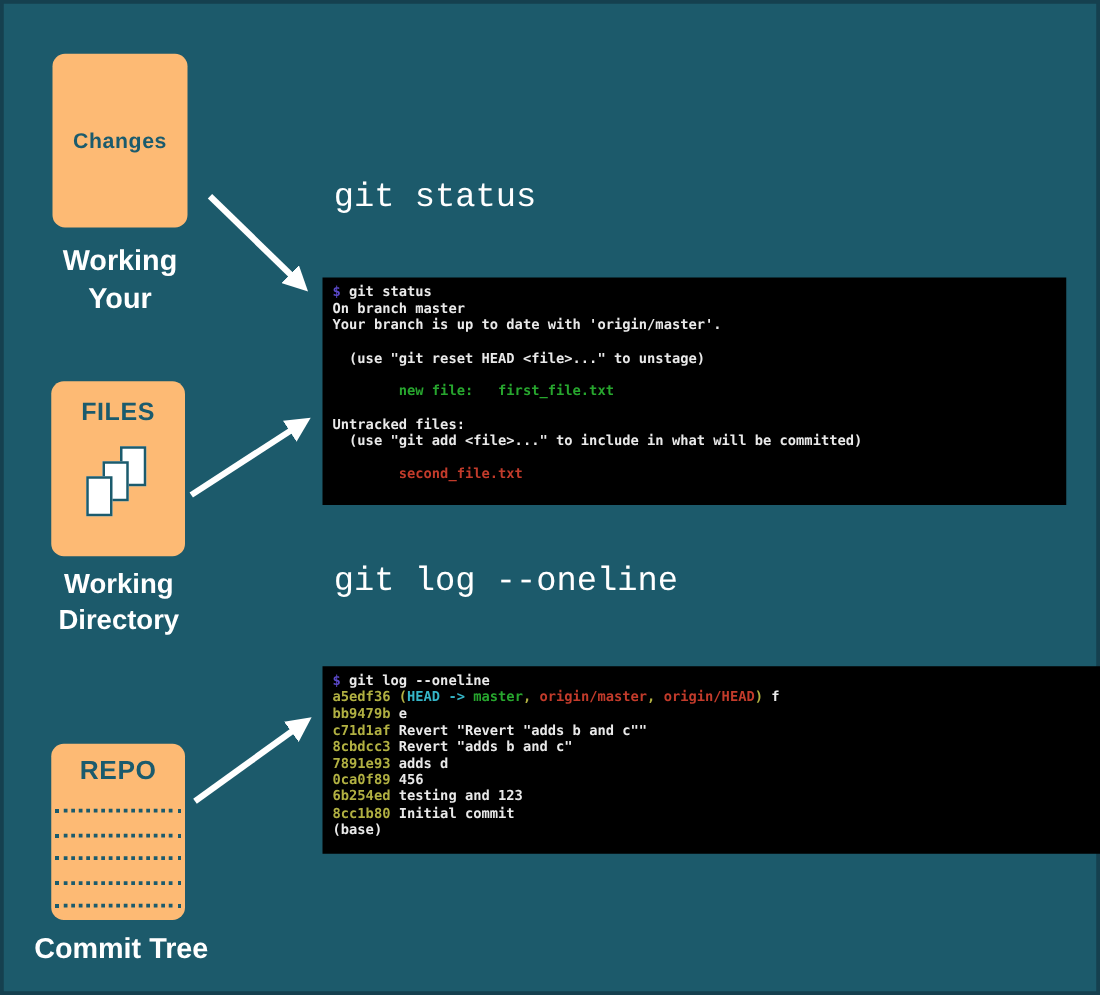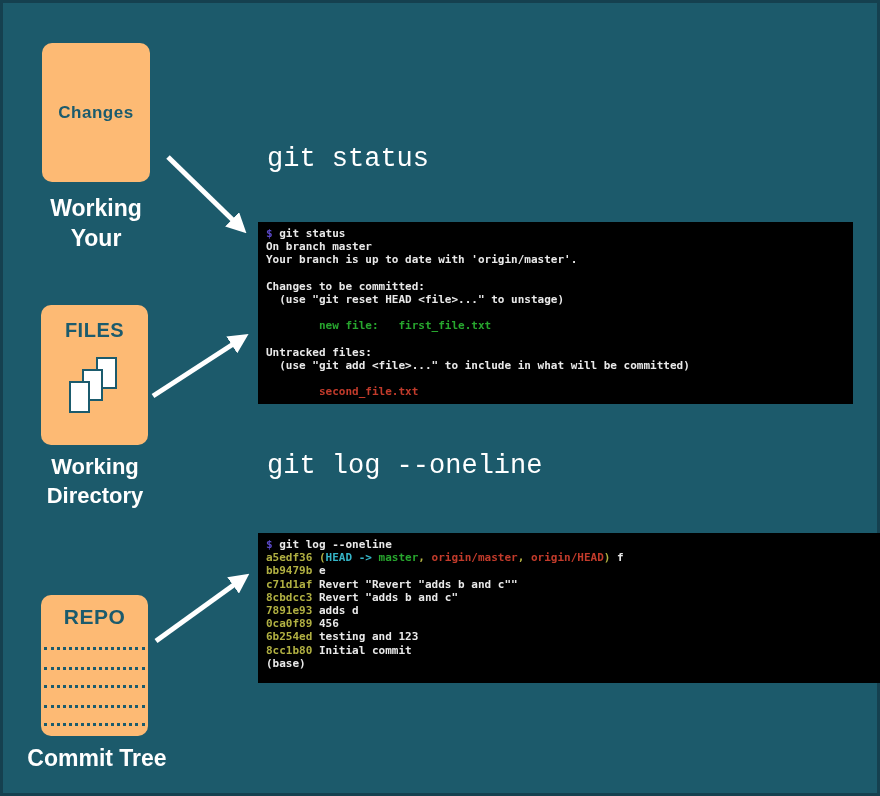--- a/index.html
+++ b/index.html
@@ -113,21 +113,20 @@
   <div class="caption" id="caption-commit">
     <span>Commit Tree</span>
   </div>
 
   <div class="term-title" id="title-status">git status</div>
   <div class="terminal" id="terminal-status">
       <div class="term-line"><span style="color: rgb(91, 73, 201);">$</span><span style="color: rgb(233, 233, 233);"> git status</span></div>
       <div class="term-line"><span style="color: rgb(233, 233, 233);">On branch master</span></div>
       <div class="term-line"><span style="color: rgb(233, 233, 233);">Your branch is up to date with 'origin/master'.</span></div>
       <div class="term-line">&nbsp;</div>
-      <div class="term-line"><span style="color: rgb(233, 233, 233);">Changes to be committed:</span></div>
       <div class="term-line"><span style="color: rgb(233, 233, 233);">  (use "git reset HEAD &lt;file&gt;..." to unstage)</span></div>
       <div class="term-line">&nbsp;</div>
       <div class="term-line"><span style="color: rgb(39, 166, 46);">        new file:   first_file.txt</span></div>
       <div class="term-line">&nbsp;</div>
       <div class="term-line"><span style="color: rgb(233, 233, 233);">Untracked files:</span></div>
       <div class="term-line"><span style="color: rgb(233, 233, 233);">  (use "git add &lt;file&gt;..." to include in what will be committed)</span></div>
       <div class="term-line">&nbsp;</div>
       <div class="term-line"><span style="color: rgb(194, 59, 43);">        second_file.txt</span></div>
     </div>
 

